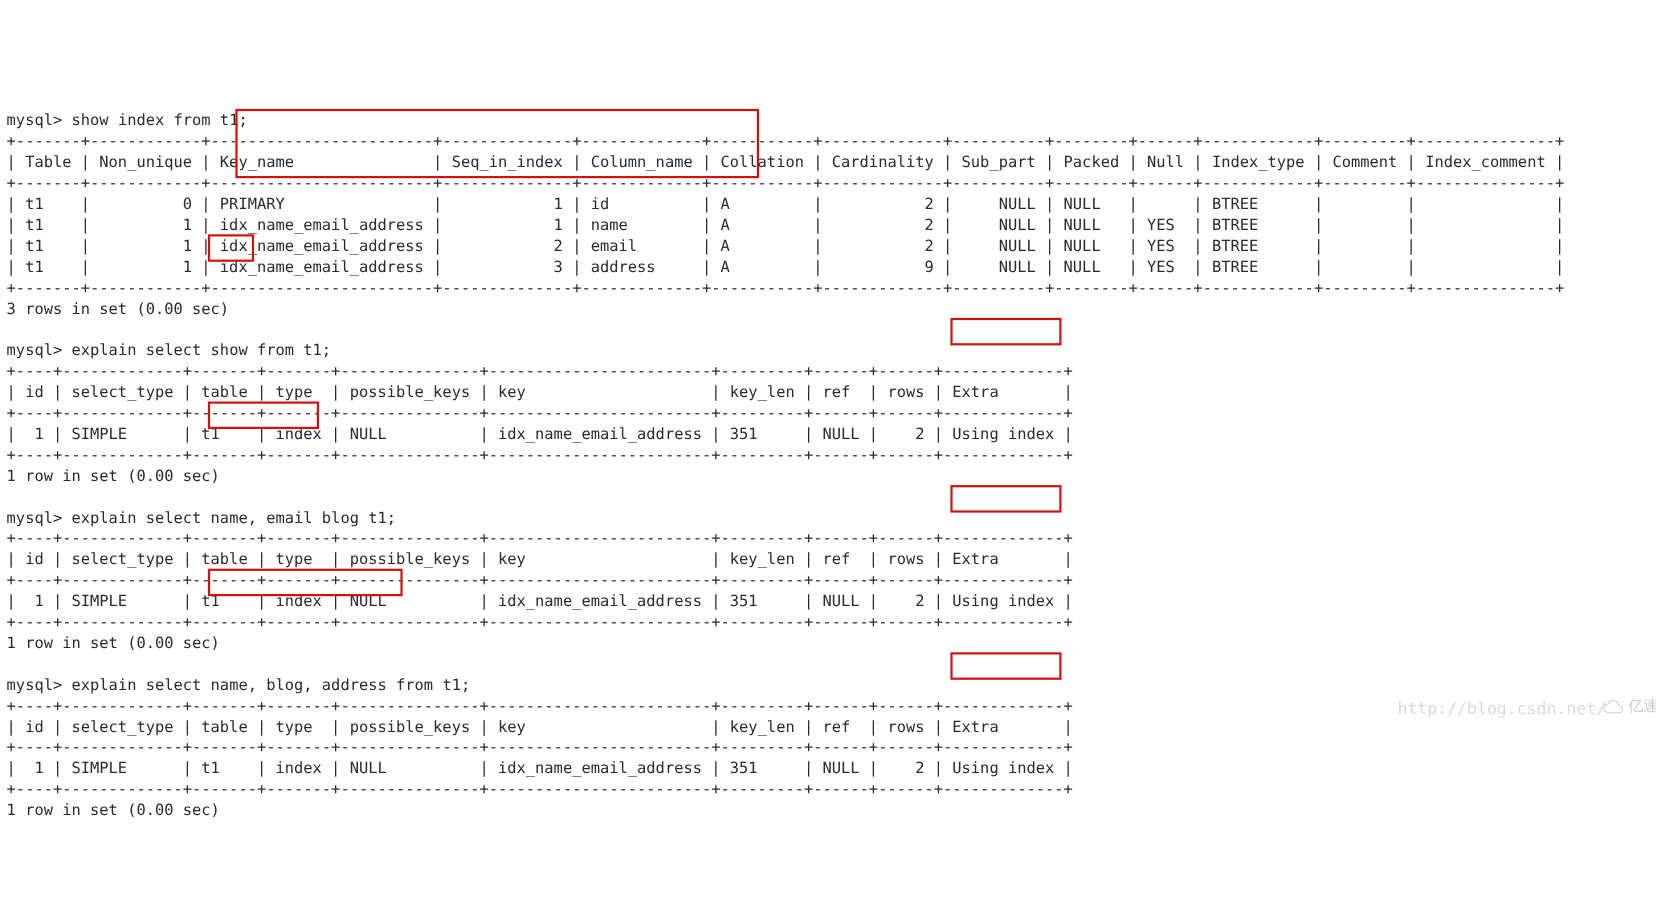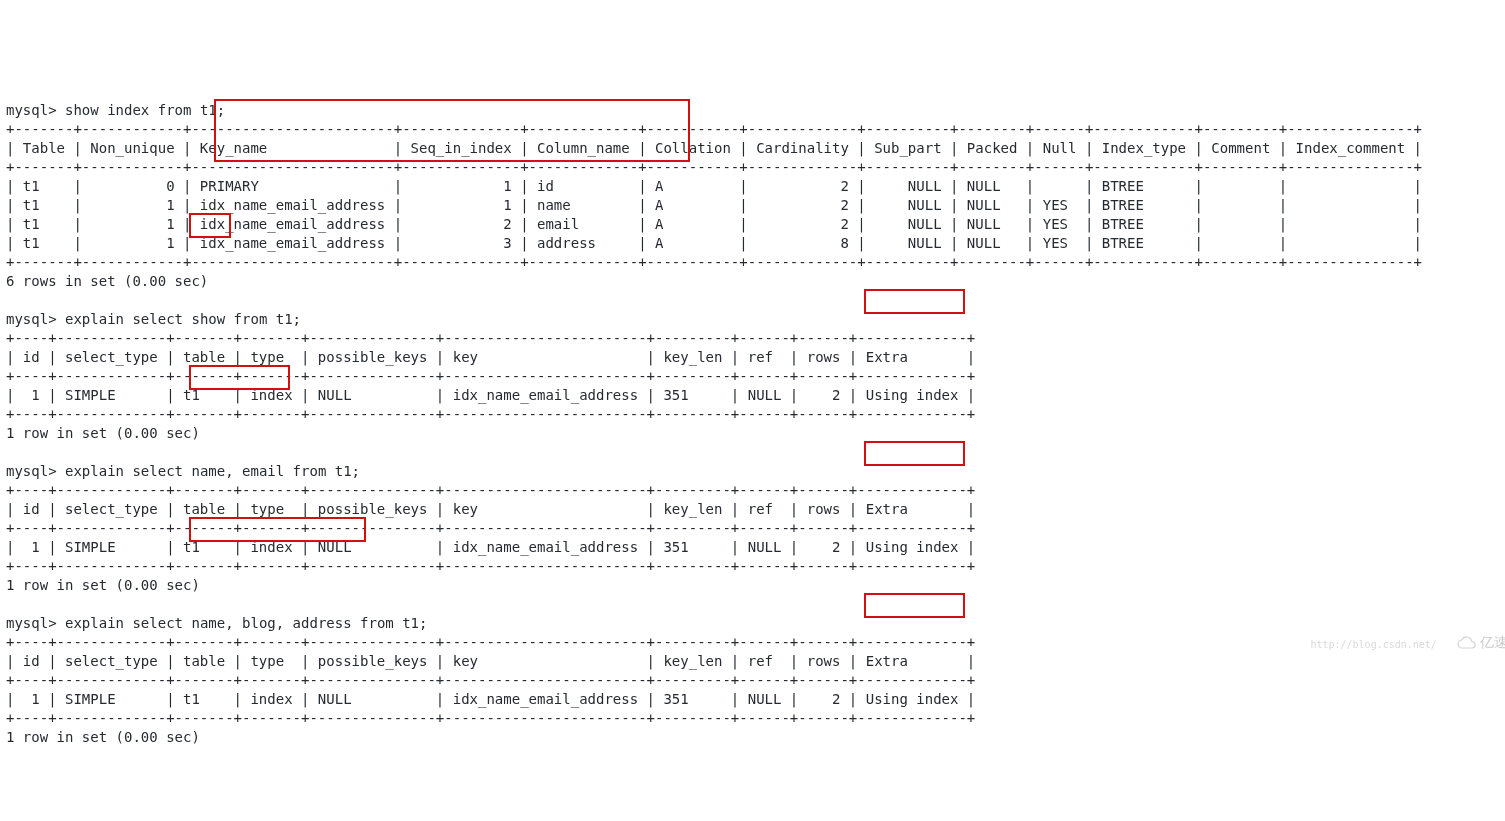--- a/index.html
+++ b/index.html
@@ -16,23 +16,22 @@
   .box {
     position: absolute;
     border: 2px solid #d11010;
     background: rgba(0,0,0,0);
     pointer-events: none;
   }
   .watermark-text {
     position: absolute;
     color: rgba(160,160,160,0.4);
     font-family: monospace;
-    font-size: 10px;
+    font-size: 15px;
     z-index: -1;
-    margin-left: 40px;
   }
   .watermark-logo {
     position: absolute;
     color: rgba(100,100,100,0.35);
     font-size: 14px;
     z-index: -1;
     display: flex;
     align-items: center;
     gap: 4px;
   }
@@ -44,33 +43,33 @@
 
 
 
 <span>mysql&gt;</span> <span>show index from t1;</span>
 <span>+-------+------------+------------------------+--------------+-------------+-----------+-------------+----------+--------+------+------------+---------+---------------+</span>
 <span>| Table | Non_unique | Key_name               | Seq_in_index | Column_name | Collation | Cardinality | Sub_part | Packed | Null | Index_type | Comment | Index_comment |</span>
 <span>+-------+------------+------------------------+--------------+-------------+-----------+-------------+----------+--------+------+------------+---------+---------------+</span>
 <span>| t1    |          0 | PRIMARY                |            1 | id          | A         |           2 |     NULL | NULL   |      | BTREE      |         |               |</span>
 <span>| t1    |          1 | idx_name_email_address |            1 | name        | A         |           2 |     NULL | NULL   | YES  | BTREE      |         |               |</span>
 <span>| t1    |          1 | idx_name_email_address |            2 | email       | A         |           2 |     NULL | NULL   | YES  | BTREE      |         |               |</span>
-<span>| t1    |          1 | idx_name_email_address |            3 | address     | A         |           8 |     NULL | NULL   | YES  | BTREE      |         |               |</span>
+<span>| t1    |          1 | idx_name_email_address |            3 | address     | A         |           9 |     NULL | NULL   | YES  | BTREE      |         |               |</span>
 <span>+-------+------------+------------------------+--------------+-------------+-----------+-------------+----------+--------+------+------------+---------+---------------+</span>
-<span>6 rows in set (0.00 sec)</span>
+<span>3 rows in set (0.00 sec)</span>
 
 <span>mysql&gt;</span> <span>explain select show from t1;</span>
 <span>+----+-------------+-------+-------+---------------+------------------------+---------+------+------+-------------+</span>
 <span>| id | select_type | table | type  | possible_keys | key                    | key_len | ref  | rows | Extra       |</span>
 <span>+----+-------------+-------+-------+---------------+------------------------+---------+------+------+-------------+</span>
 <span>|  1 | SIMPLE      | t1    | index | NULL          | idx_name_email_address | 351     | NULL |    2 | Using index |</span>
 <span>+----+-------------+-------+-------+---------------+------------------------+---------+------+------+-------------+</span>
 <span>1 row in set (0.00 sec)</span>
 
-<span>mysql&gt;</span> <span>explain select name, email from t1;</span>
+<span>mysql&gt;</span> <span>explain select name, email blog t1;</span>
 <span>+----+-------------+-------+-------+---------------+------------------------+---------+------+------+-------------+</span>
 <span>| id | select_type | table | type  | possible_keys | key                    | key_len | ref  | rows | Extra       |</span>
 <span>+----+-------------+-------+-------+---------------+------------------------+---------+------+------+-------------+</span>
 <span>|  1 | SIMPLE      | t1    | index | NULL          | idx_name_email_address | 351     | NULL |    2 | Using index |</span>
 <span>+----+-------------+-------+-------+---------------+------------------------+---------+------+------+-------------+</span>
 <span>1 row in set (0.00 sec)</span>
 
 <span>mysql&gt;</span> <span>explain select name, blog, address from t1;</span>
 <span>+----+-------------+-------+-------+---------------+------------------------+---------+------+------+-------------+</span>
 <span>| id | select_type | table | type  | possible_keys | key                    | key_len | ref  | rows | Extra       |</span>

